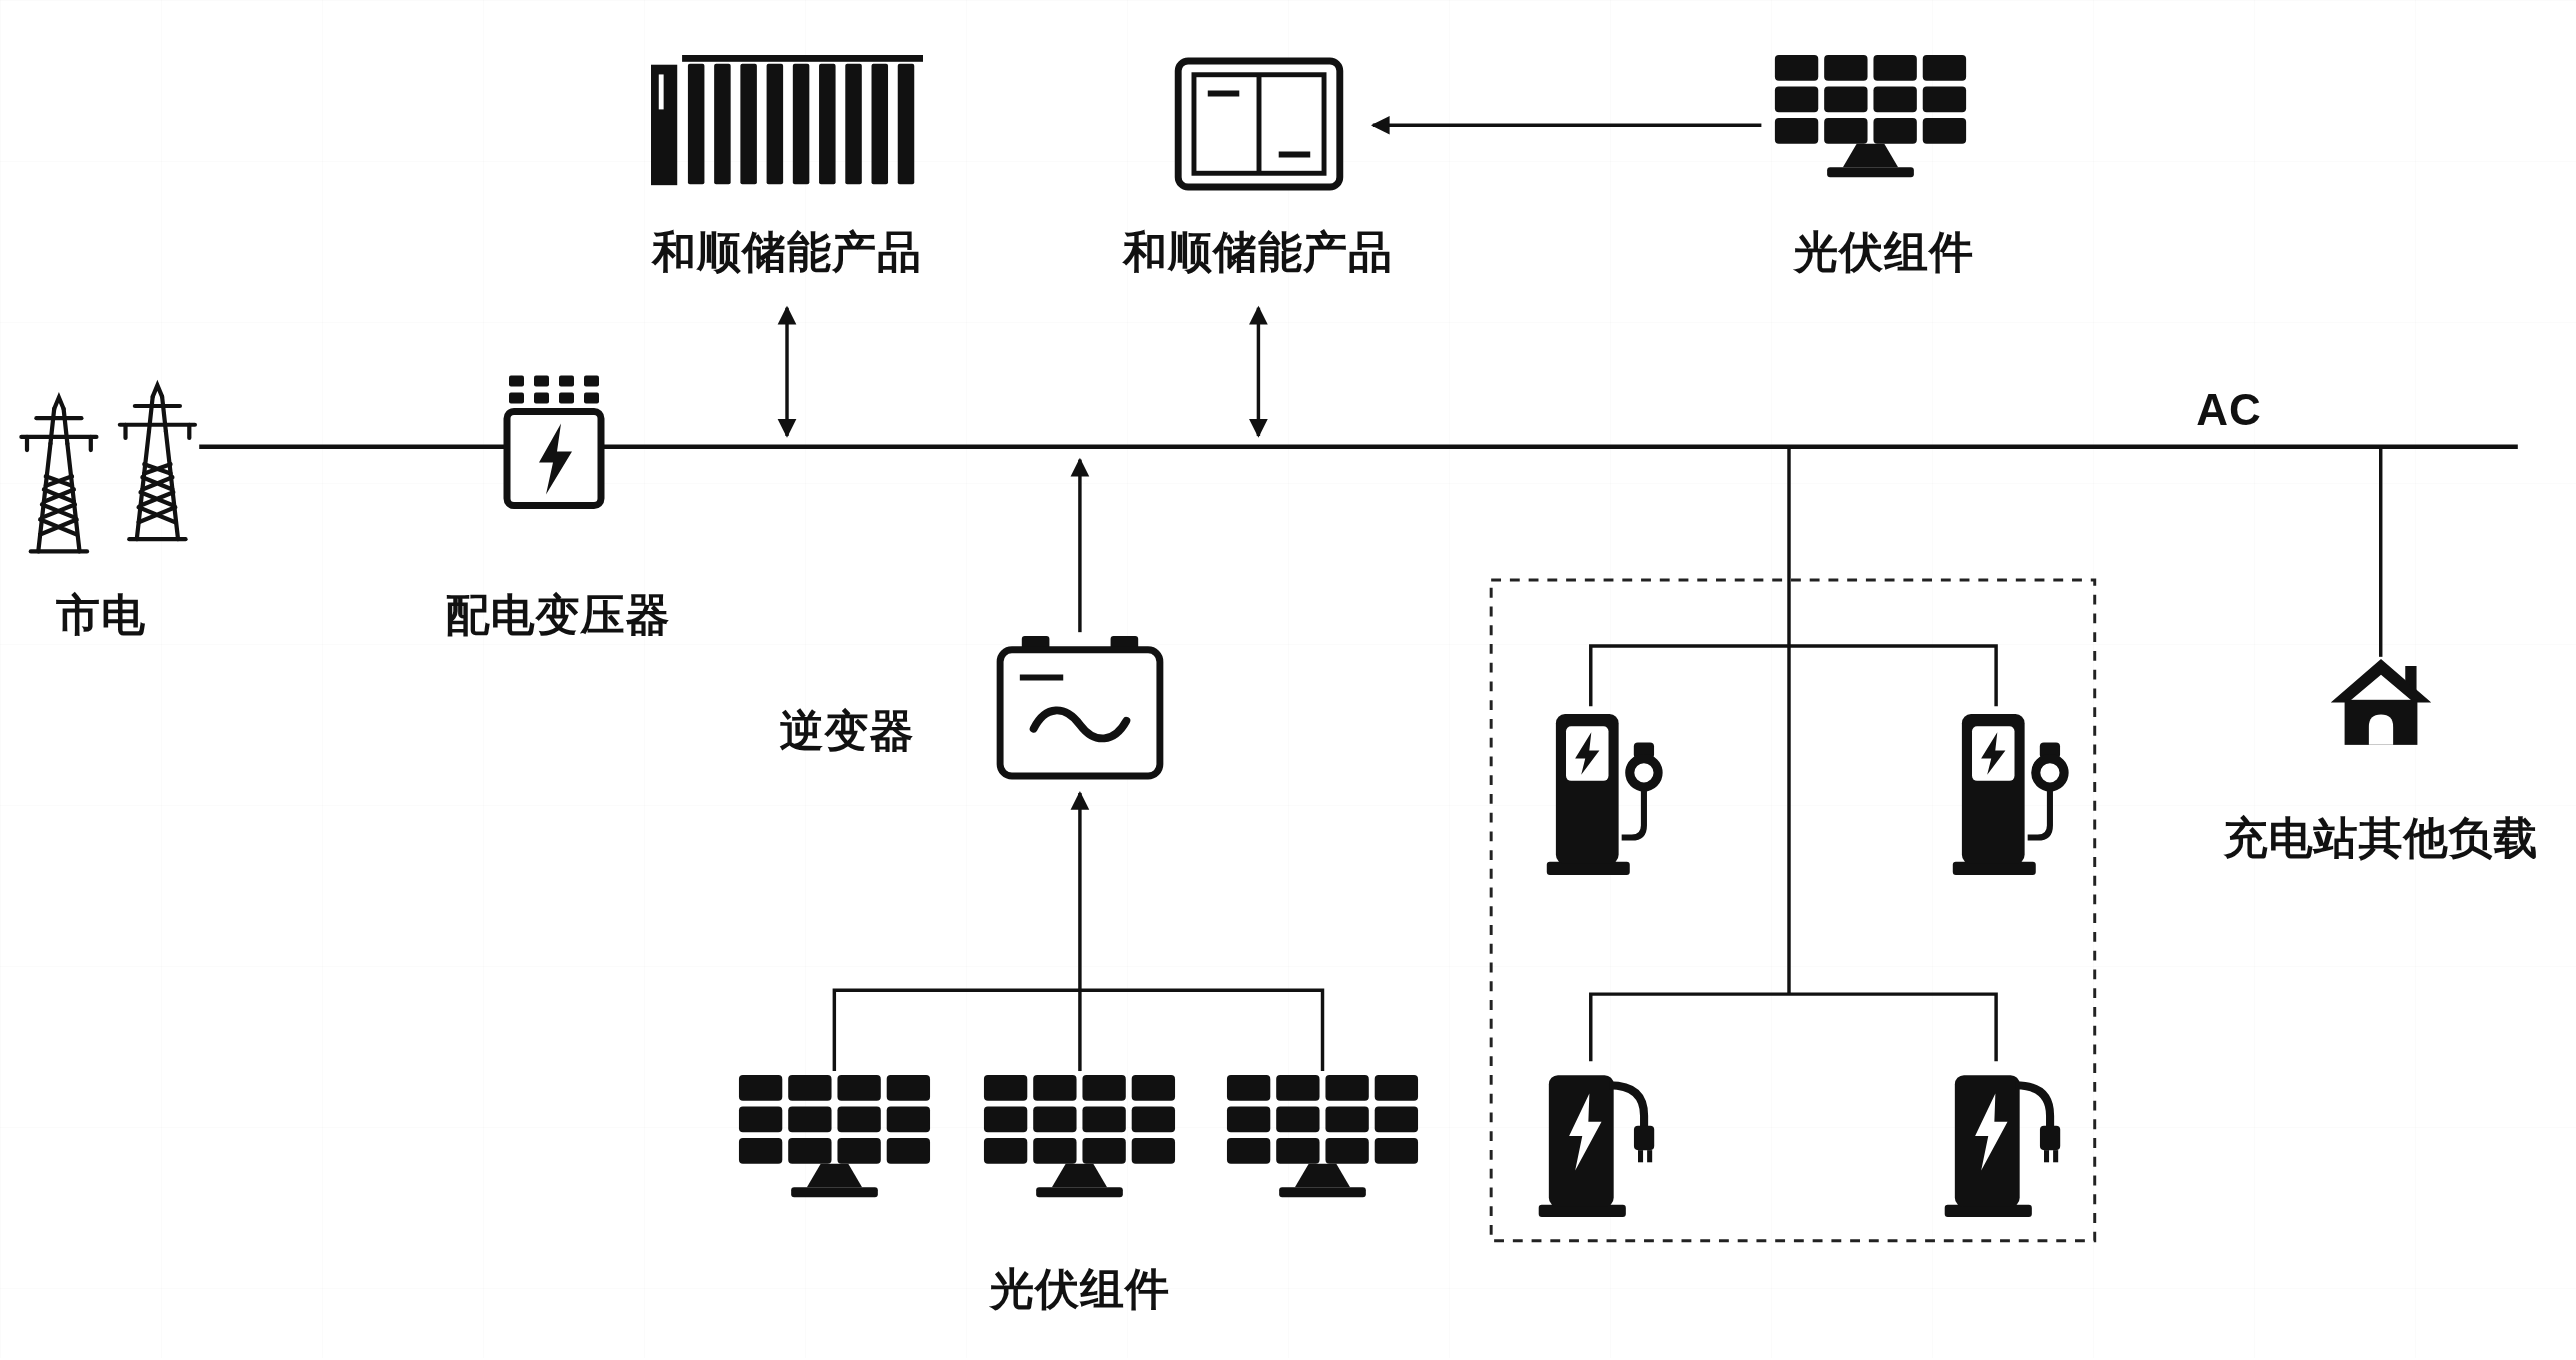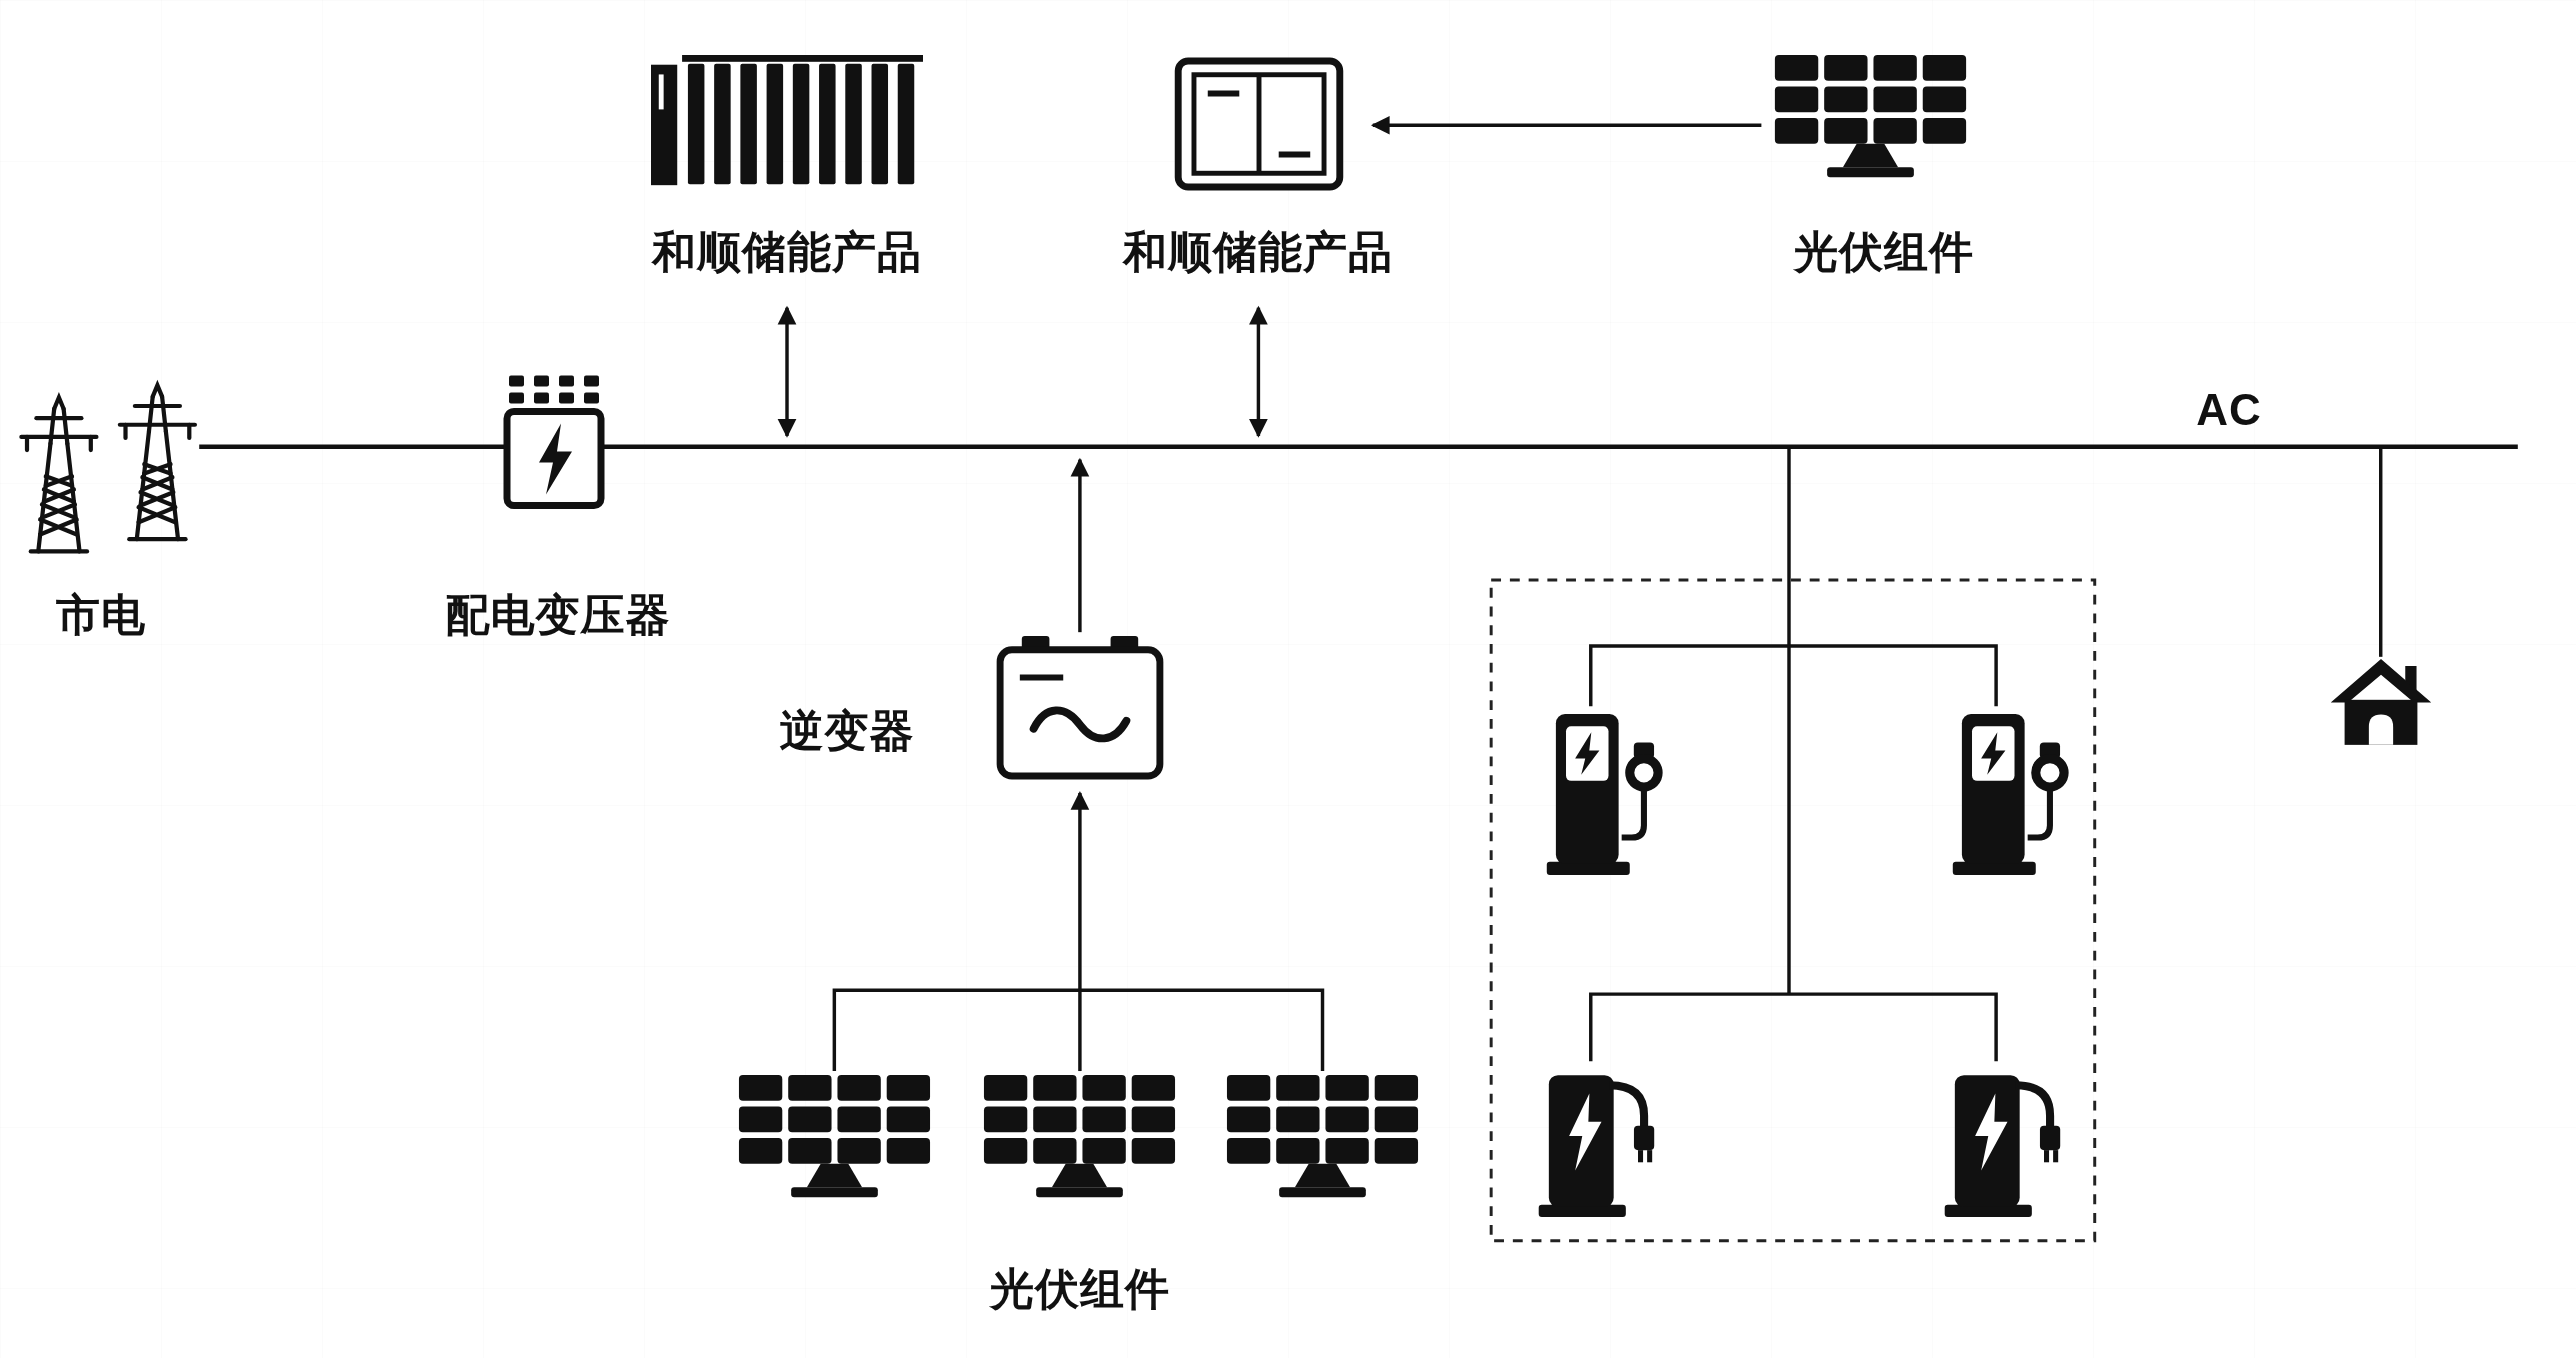--- a/index.html
+++ b/index.html
@@ -283,15 +283,16 @@
   </div>
 
   <div class="label" style="left:787px;  top:223px;">和顺储能产品</div>
   <div class="label" style="left:1258px; top:223px;">和顺储能产品</div>
   <div class="label" style="left:1884px; top:223px;">光伏组件</div>
   <div class="label" style="left:101px;  top:586px;">市电</div>
   <div class="label" style="left:558px;  top:586px;">配电变压器</div>
   <div class="label" style="left:2199px; top:385px;margin-left:30px;">AC</div>
   <div class="label" style="left:847px;  top:702px;">逆变器</div>
   <div class="label" style="left:1080px; top:1260px;">光伏组件</div>
+  <div class="label" style="left:2381px; top:809px;">充电站其他负载</div>
 
 </div>
 
 
 </body></html>

